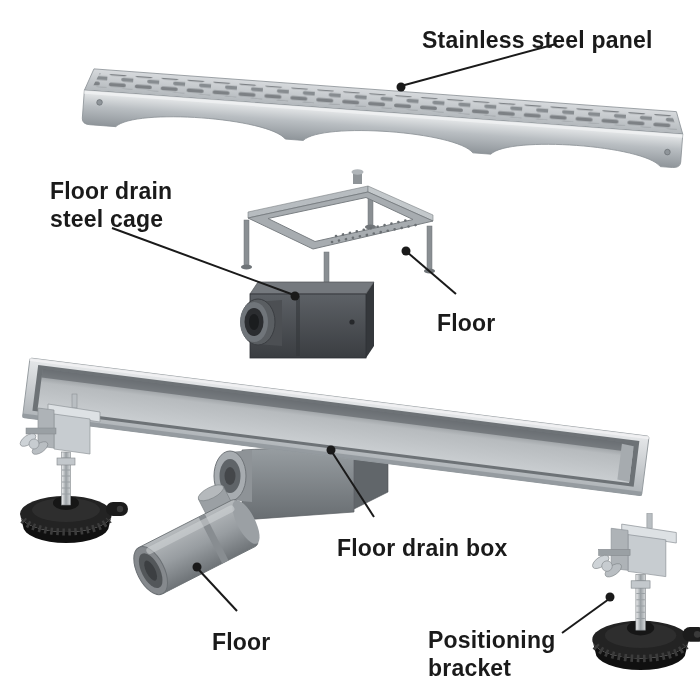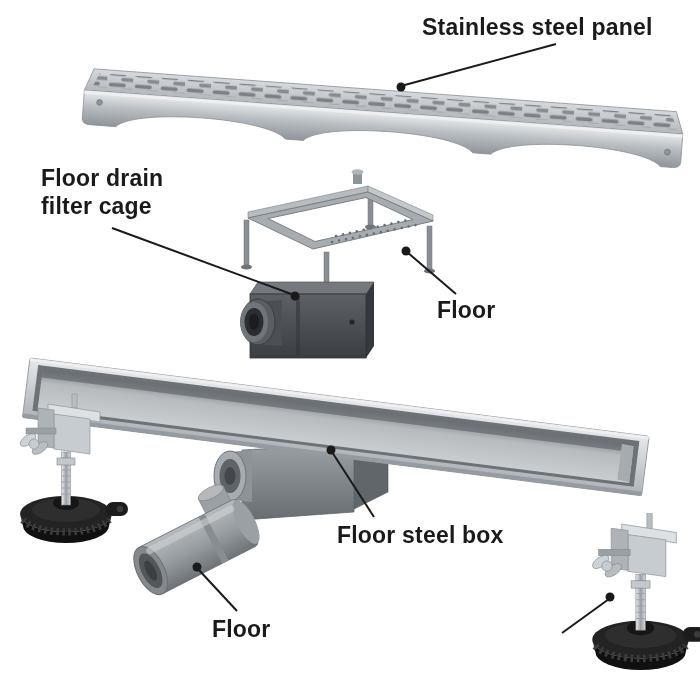--- a/index.html
+++ b/index.html
@@ -5,20 +5,21 @@
   html,body{margin:0;padding:0;background:#fff;}
   .stage{
     position:relative;width:700px;height:700px;background:#ffffff;
     font-family:"Liberation Sans", sans-serif;overflow:hidden;
   }
   .stage svg{position:absolute;left:0;top:0;}
   .label{
     position:absolute;font-weight:700;color:#1a1a1a;
     font-size:23px;line-height:1.22;letter-spacing:.2px;white-space:nowrap;
     z-index:5;
+    margin-top:13px;
   }
   .label div{white-space:nowrap;}
 </style>
 </head>
 <body>
 
 <div class="stage">
 
   <svg width="700" height="700" viewBox="0 0 700 700">
     <defs>
@@ -176,25 +177,29 @@
       <line x1="237" y1="611" x2="198" y2="569"></line>
       <circle cx="197" cy="567" r="4.5" stroke="none"></circle>
 
       <line x1="562" y1="633" x2="609" y2="599"></line>
       <circle cx="610" cy="597" r="4.5" stroke="none"></circle>
     </g>
   </svg>
 
   <div class="label" style="left:422px;top:13px;">Stainless steel panel</div>
 
-  <div class="label" style="left:41px;top:164px;">
+  <div class="label" style="left:50px;top:164px;">
     <div>Floor drain</div>
-    <div>filter cage</div>
+    <div>steel cage</div>
   </div>
 
   <div class="label" style="left:437px;top:296px;">Floor</div>
 
-  <div class="label" style="left:337px;top:521px;">Floor steel box</div>
+  <div class="label" style="left:337px;top:521px;">Floor drain box</div>
 
   <div class="label" style="left:212px;top:615px;">Floor</div>
 
+  <div class="label" style="left:428px;top:613px;">
+    <div>Positioning</div>
+    <div>bracket</div>
+  </div>
 
 </div>
 
 </body></html>

